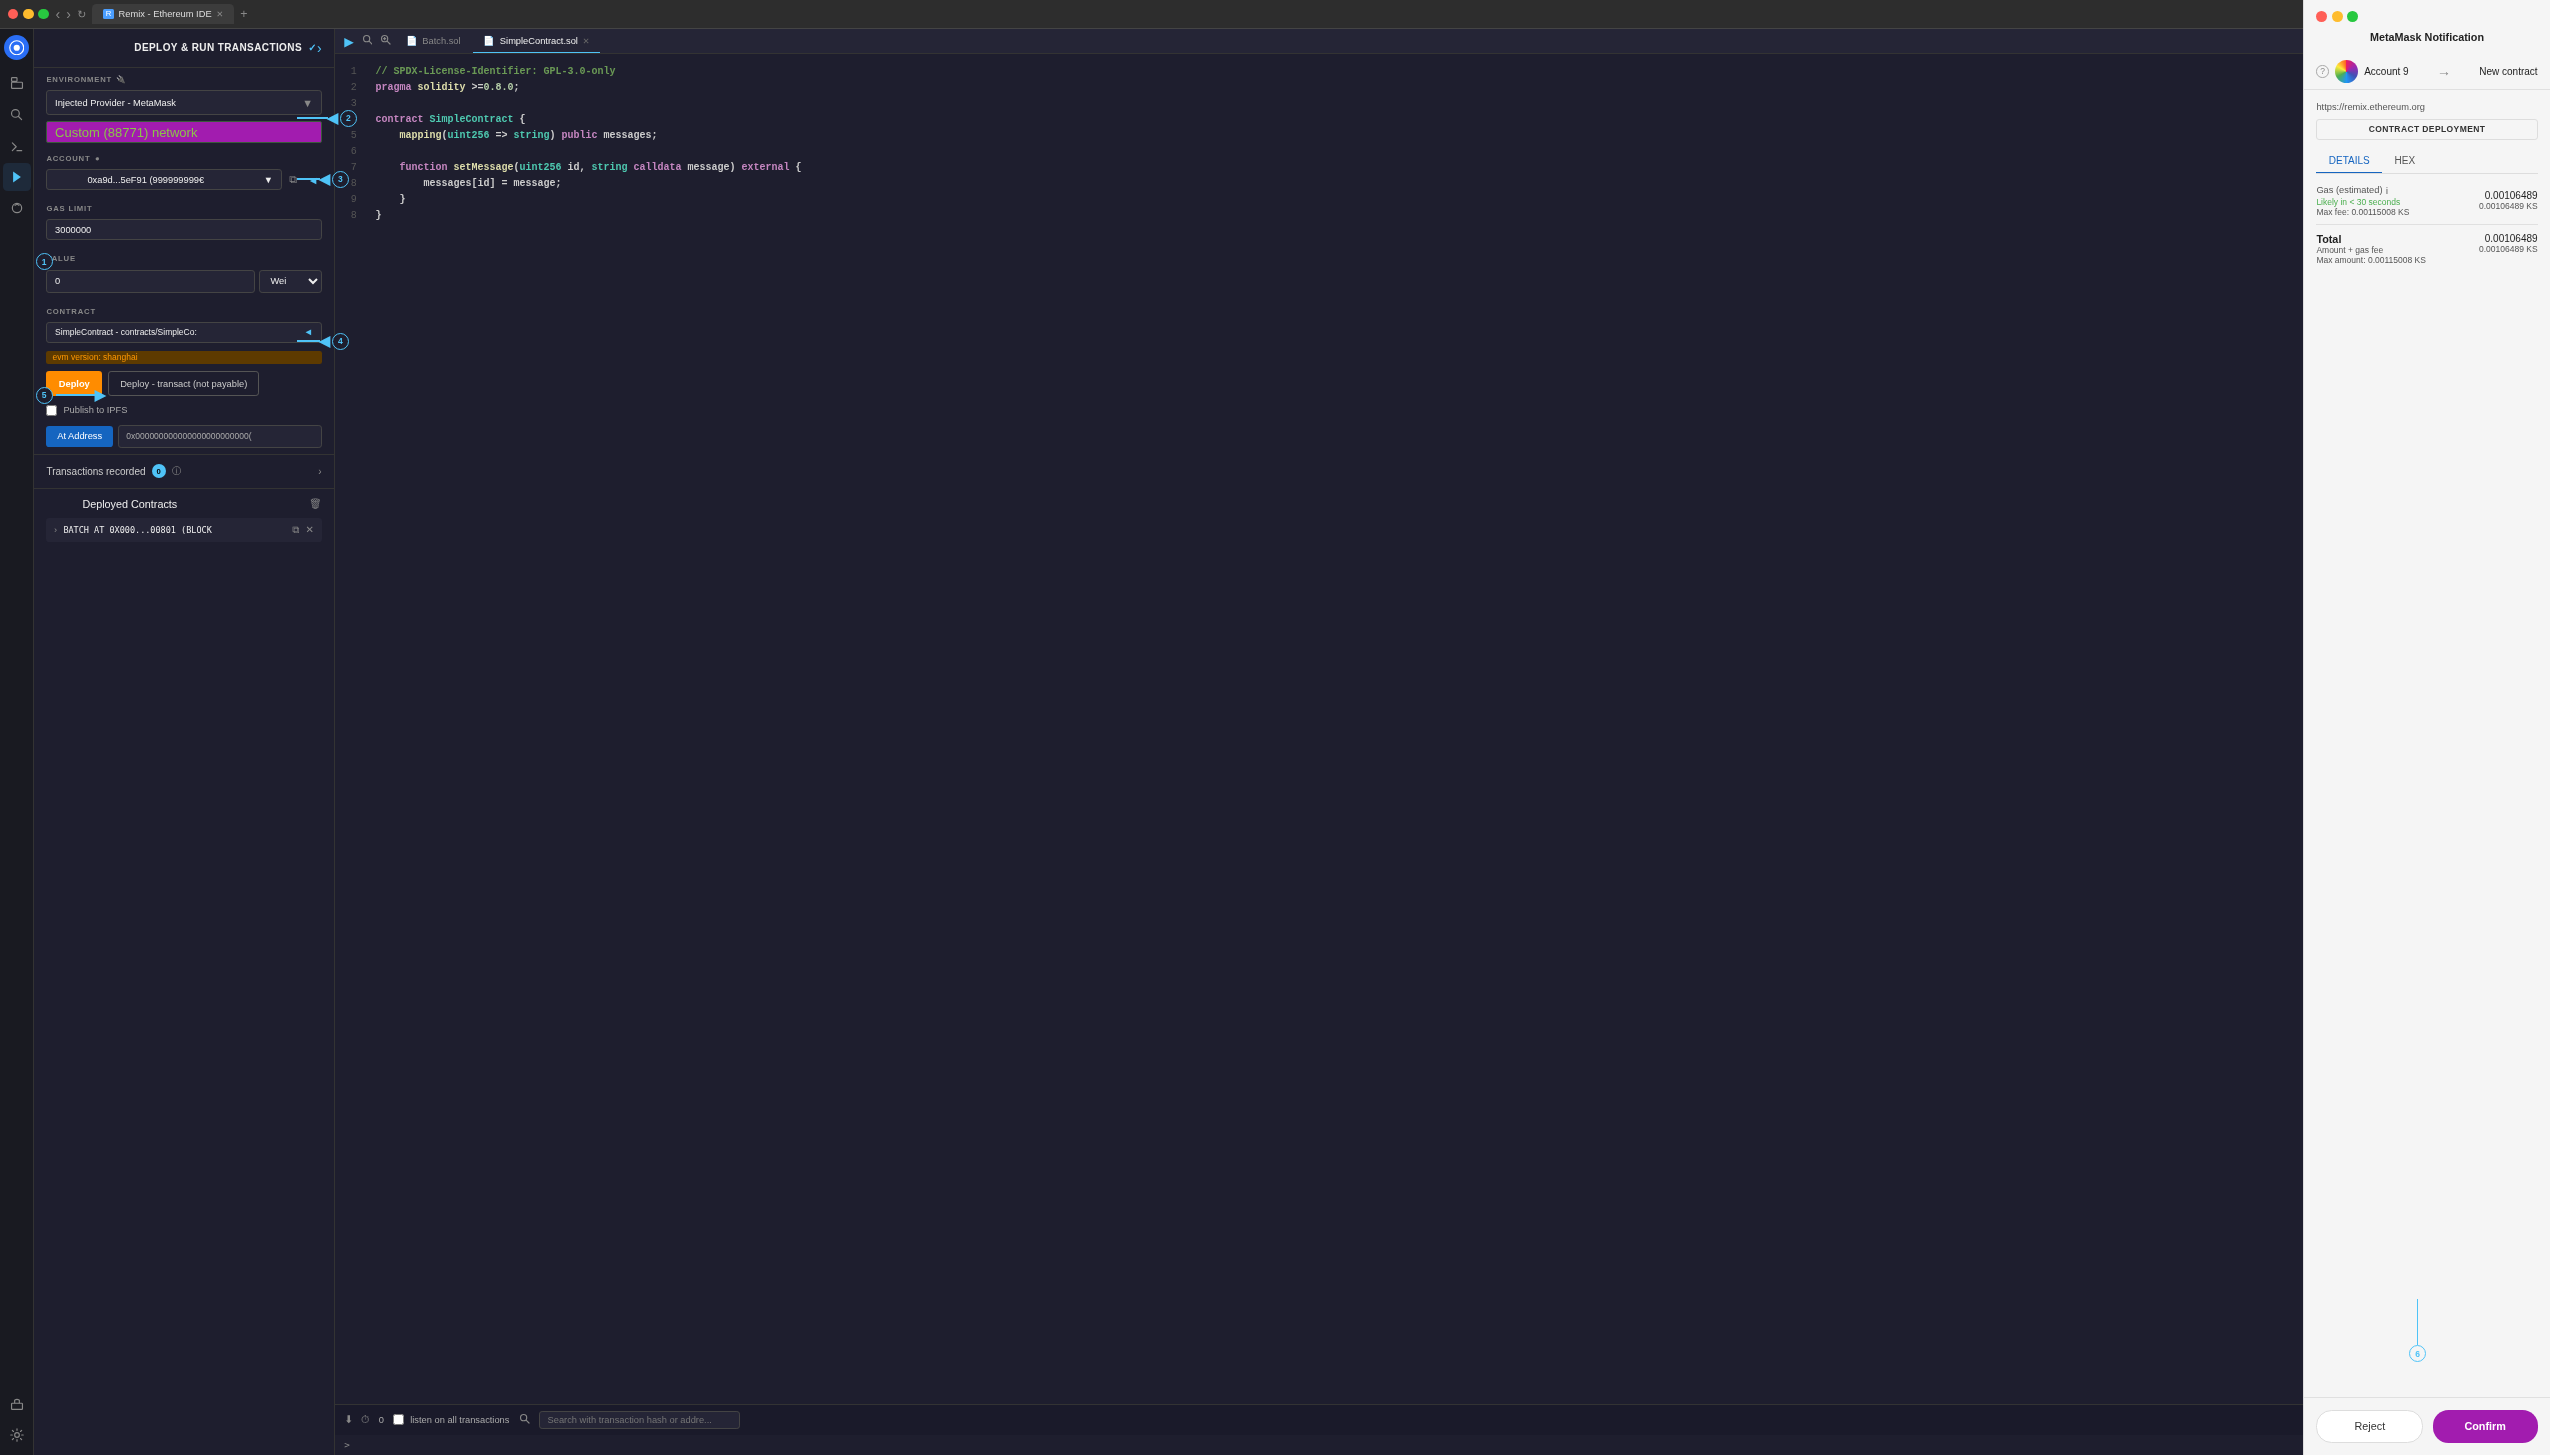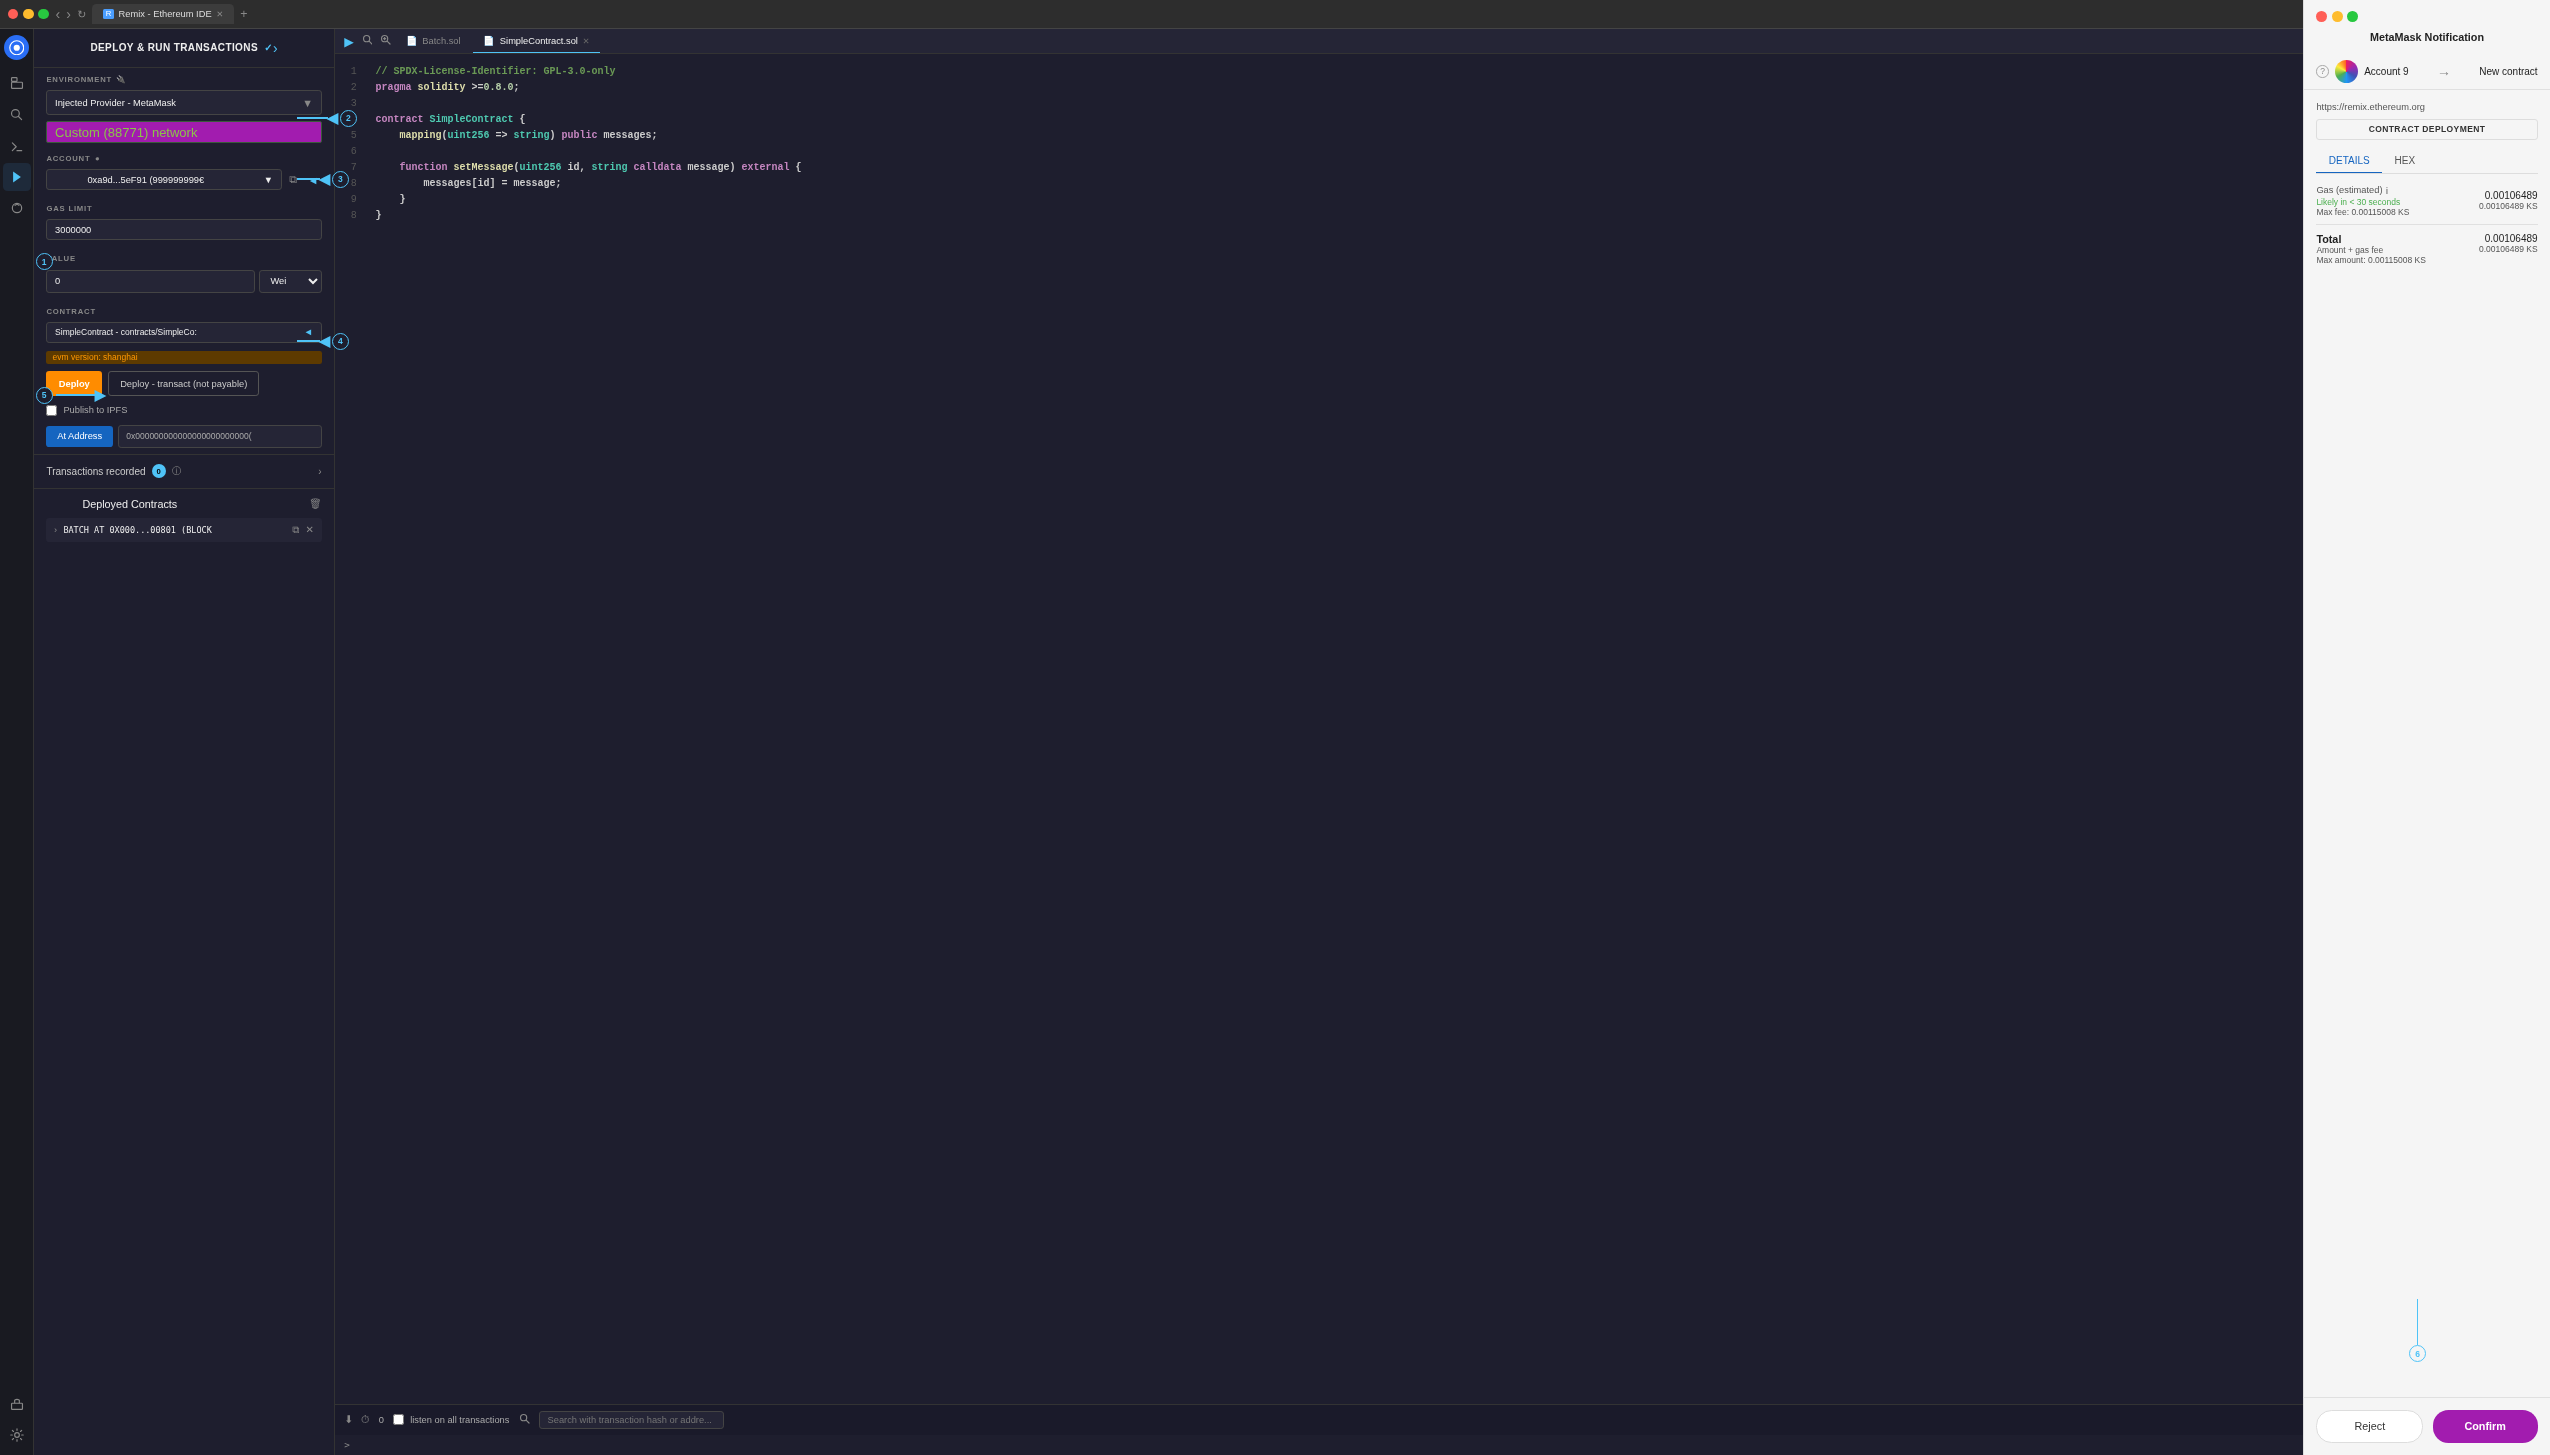--- a/index.html
+++ b/index.html
@@ -20,21 +20,21 @@
     .main-container { display: flex; height: calc(100vh - 29px); }
 
     
     .icon-sidebar { width: 34px; background: #191a21; display: flex; flex-direction: column; align-items: center; padding: 6.2px 0; gap: 3.1px; border-right: 0.8px solid #333; }
     .icon-sidebar .logo { width: 25px; height: 25px; background: #2a6ef5; border-radius: 50%; display: flex; align-items: center; justify-content: center; color: white; font-size: 14px; margin-bottom: 6.2px; }
     .sidebar-icon { width: 28px; height: 28px; display: flex; align-items: center; justify-content: center; border-radius: 4.6px; cursor: pointer; color: #666; font-size: 12.4px; }
     .sidebar-icon.active { color: #4fc3f7; background: #1e2a3a; }
 
     
     .deploy-panel { width: 301px; background: #1e1e2e; border-right: 0.8px solid #333; display: flex; flex-direction: column; overflow-y: auto; }
-    .deploy-panel-header { display: flex; align-items: center; justify-content: center; padding: 10.8px 12.4px; border-bottom: 0.8px solid #333; }
+    .deploy-panel-header { display: flex; align-items: center; justify-content: flex-end; padding: 10.8px 12.4px; border-bottom: 0.8px solid #333; }
     .deploy-panel-title { font-size: 10px; font-weight: 600; color: #eee; letter-spacing: 0.4px; display: flex; align-items: center; gap: 6.2px; }
     .deploy-panel-title .check { color: #4fc3f7; }
 
     .section-label { font-size: 7.7px; color: #888; letter-spacing: 0.8px; font-weight: 600; padding: 7.7px 12.4px 3.1px; display: flex; align-items: center; gap: 4.6px; }
 
     .env-selector { margin: 3.1px 12.4px; background: #252536; border: 0.8px solid #444; border-radius: 3.1px; padding: 5.4px 7.7px; color: #eee; display: flex; align-items: center; justify-content: space-between; cursor: pointer; }
     .env-selector .env-name { font-size: 9.3px; }
     .env-selector .env-icons { display: flex; gap: 3.1px; color: #888; font-size: 10.8px; }
 
     .network-badge { background: #a21caf; border: 0.8px solid #3a5a3a; color: #8bc34a; font-size: 13px; padding: 2.3px 7.7px; border-radius: 2px; margin: 3.1px 12.4px; display: inline-block; }
@@ -100,21 +100,21 @@
     .num { color: #b5cea8; }
 
     
     .terminal-bar { height: 31px; background: #1a1a2a; border-top: 0.8px solid #333; display: flex; align-items: center; padding: 0 9.3px; gap: 9.3px; }
     .terminal-icons { display: flex; gap: 7.7px; color: #888; font-size: 10.8px; }
     .terminal-count { color: #aaa; font-size: 9.3px; }
     .listen-row { display: flex; align-items: center; gap: 6.2px; }
     .listen-checkbox { width: 10.8px; height: 10.8px; }
     .listen-label { font-size: 9.3px; color: #aaa; }
     .search-icon { color: #888; }
-    .search-input { background: #252536; border: 0.8px solid #444; border-radius: 3.1px; padding: 3.1px 7.7px; color: #aaa; font-size: 9.3px; width: 185px; }
+    .search-input { background: #252536; border: 0.8px solid #444; border-radius: 3.1px; padding: 3.1px 7.7px; color: #aaa; font-size: 9.3px; width: 201px; }
 
     .terminal-prompt { padding: 4.6px 9.3px; font-family: monospace; font-size: 9.3px; color: #888; }
 
     
     .metamask-notification { position: fixed; right: 0; top: 0; width: 247px; height: 100vh; background: #f5f5f5; border-left: 0.8px solid #ddd; display: flex; flex-direction: column; z-index: 100; }
     .mm-titlebar { background: #f5f5f5; padding: 10.8px 12.4px 0; }
     .mm-traffic { display: flex; gap: 4.6px; margin-bottom: 9.3px; }
     .mm-tl { width: 10.8px; height: 10.8px; border-radius: 50%; }
     .mm-tl.red { background: #ff5f57; }
     .mm-tl.yellow { background: #febc2e; }

